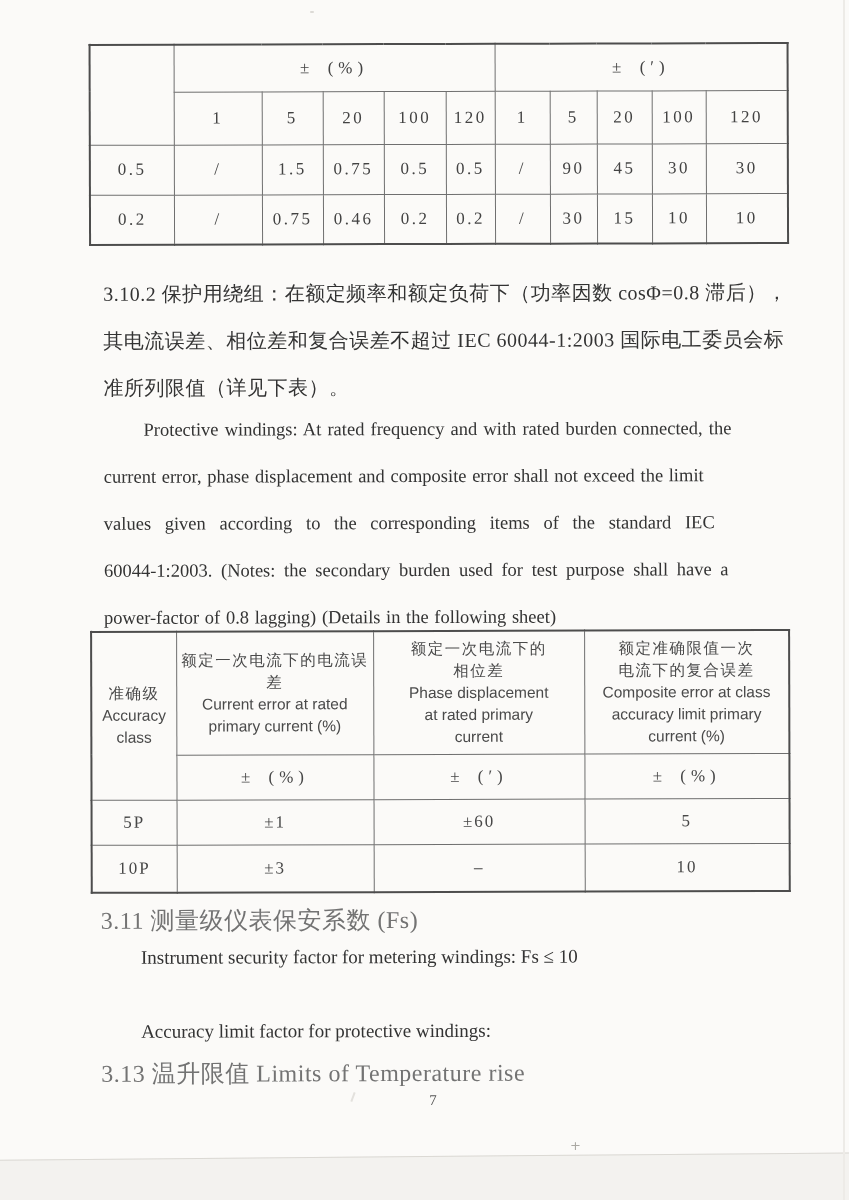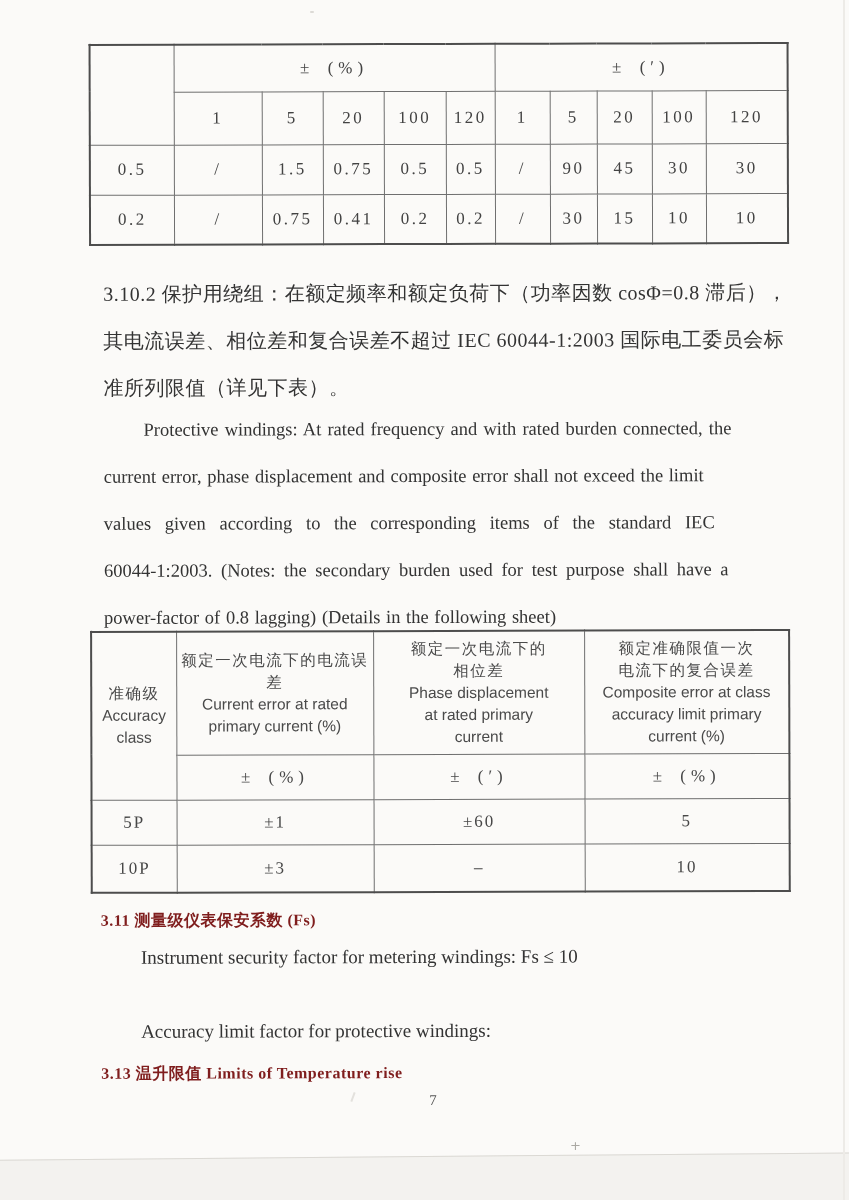--- a/index.html
+++ b/index.html
@@ -63,21 +63,21 @@
   .para-en{
     position:absolute;left:104px;top:406px;width:690px;
     font-size:18.5px;line-height:47px;white-space:nowrap;color:#333;
   }
   .para-en .ln0{text-indent:40px;word-spacing:1.5px;}
   .para-en .ln1{word-spacing:1px;}
   .para-en .ln2{word-spacing:9px;}
   .para-en .ln3{word-spacing:4px;}
   .para-en .ln4{word-spacing:1px;}
 
-  .sec-h{position:absolute;left:100px;font-size:16px;line-height:30px;white-space:nowrap;color:#7f1d1d;letter-spacing:0.5px;font-weight:bold;}
+  .sec-h{position:absolute;left:100px;font-size:24px;line-height:30px;white-space:nowrap;color:#737373;letter-spacing:0.5px;}
   .sec-b{position:absolute;left:140px;font-size:19px;line-height:32px;white-space:nowrap;color:#333;}
   .h311{top:905px;}
   .b311{top:941px;}
   .h312{top:976px;}
   .b312{top:1015px;}
   .h313{top:1058px;}
 
   .pagenum{position:absolute;left:428px;top:1092px;font-size:15px;color:#555;}
 
   
@@ -142,21 +142,21 @@
         <td>/</td>
         <td>90</td>
         <td>45</td>
         <td>30</td>
         <td>30</td>
       </tr>
       <tr class="r4">
         <td>0.2</td>
         <td>/</td>
         <td>0.75</td>
-        <td>0.41</td>
+        <td>0.46</td>
         <td>0.2</td>
         <td>0.2</td>
         <td>/</td>
         <td>30</td>
         <td>15</td>
         <td>10</td>
         <td>10</td>
       </tr>
     </tbody>
       </table>

